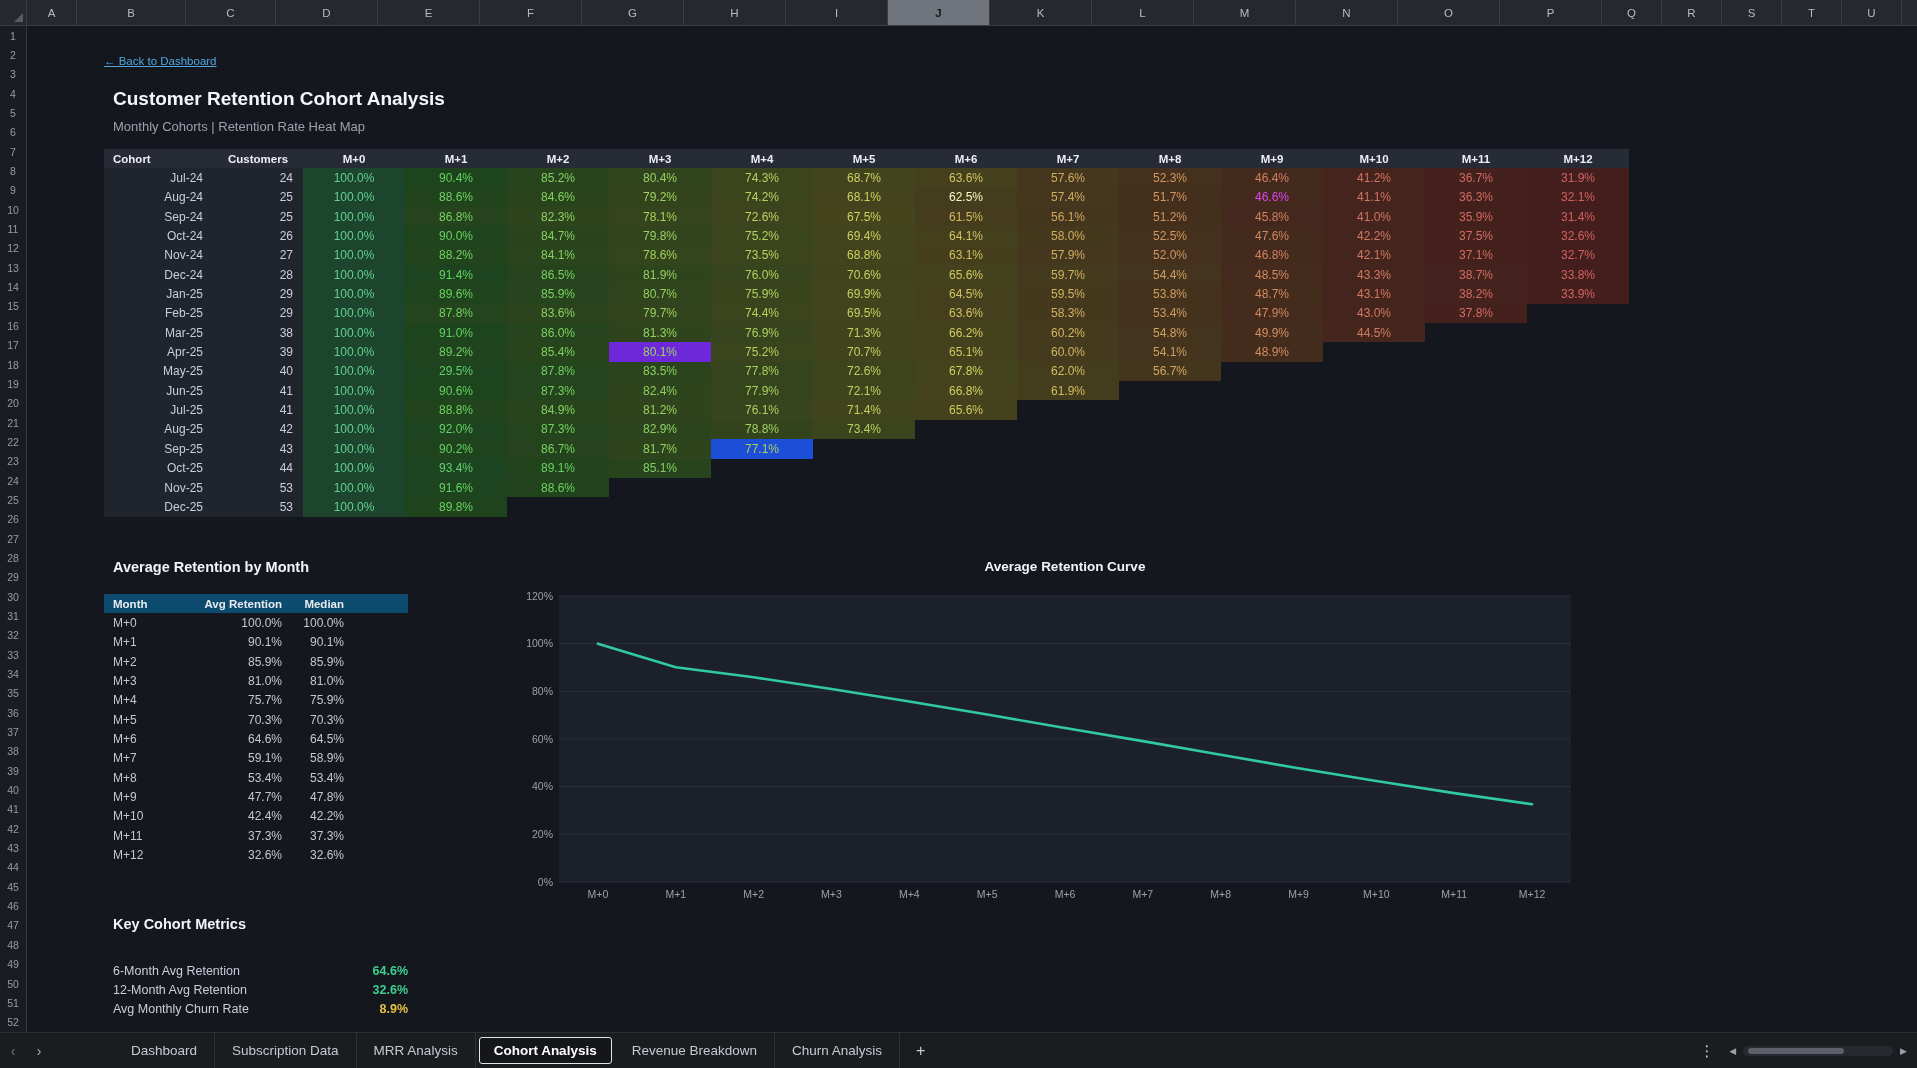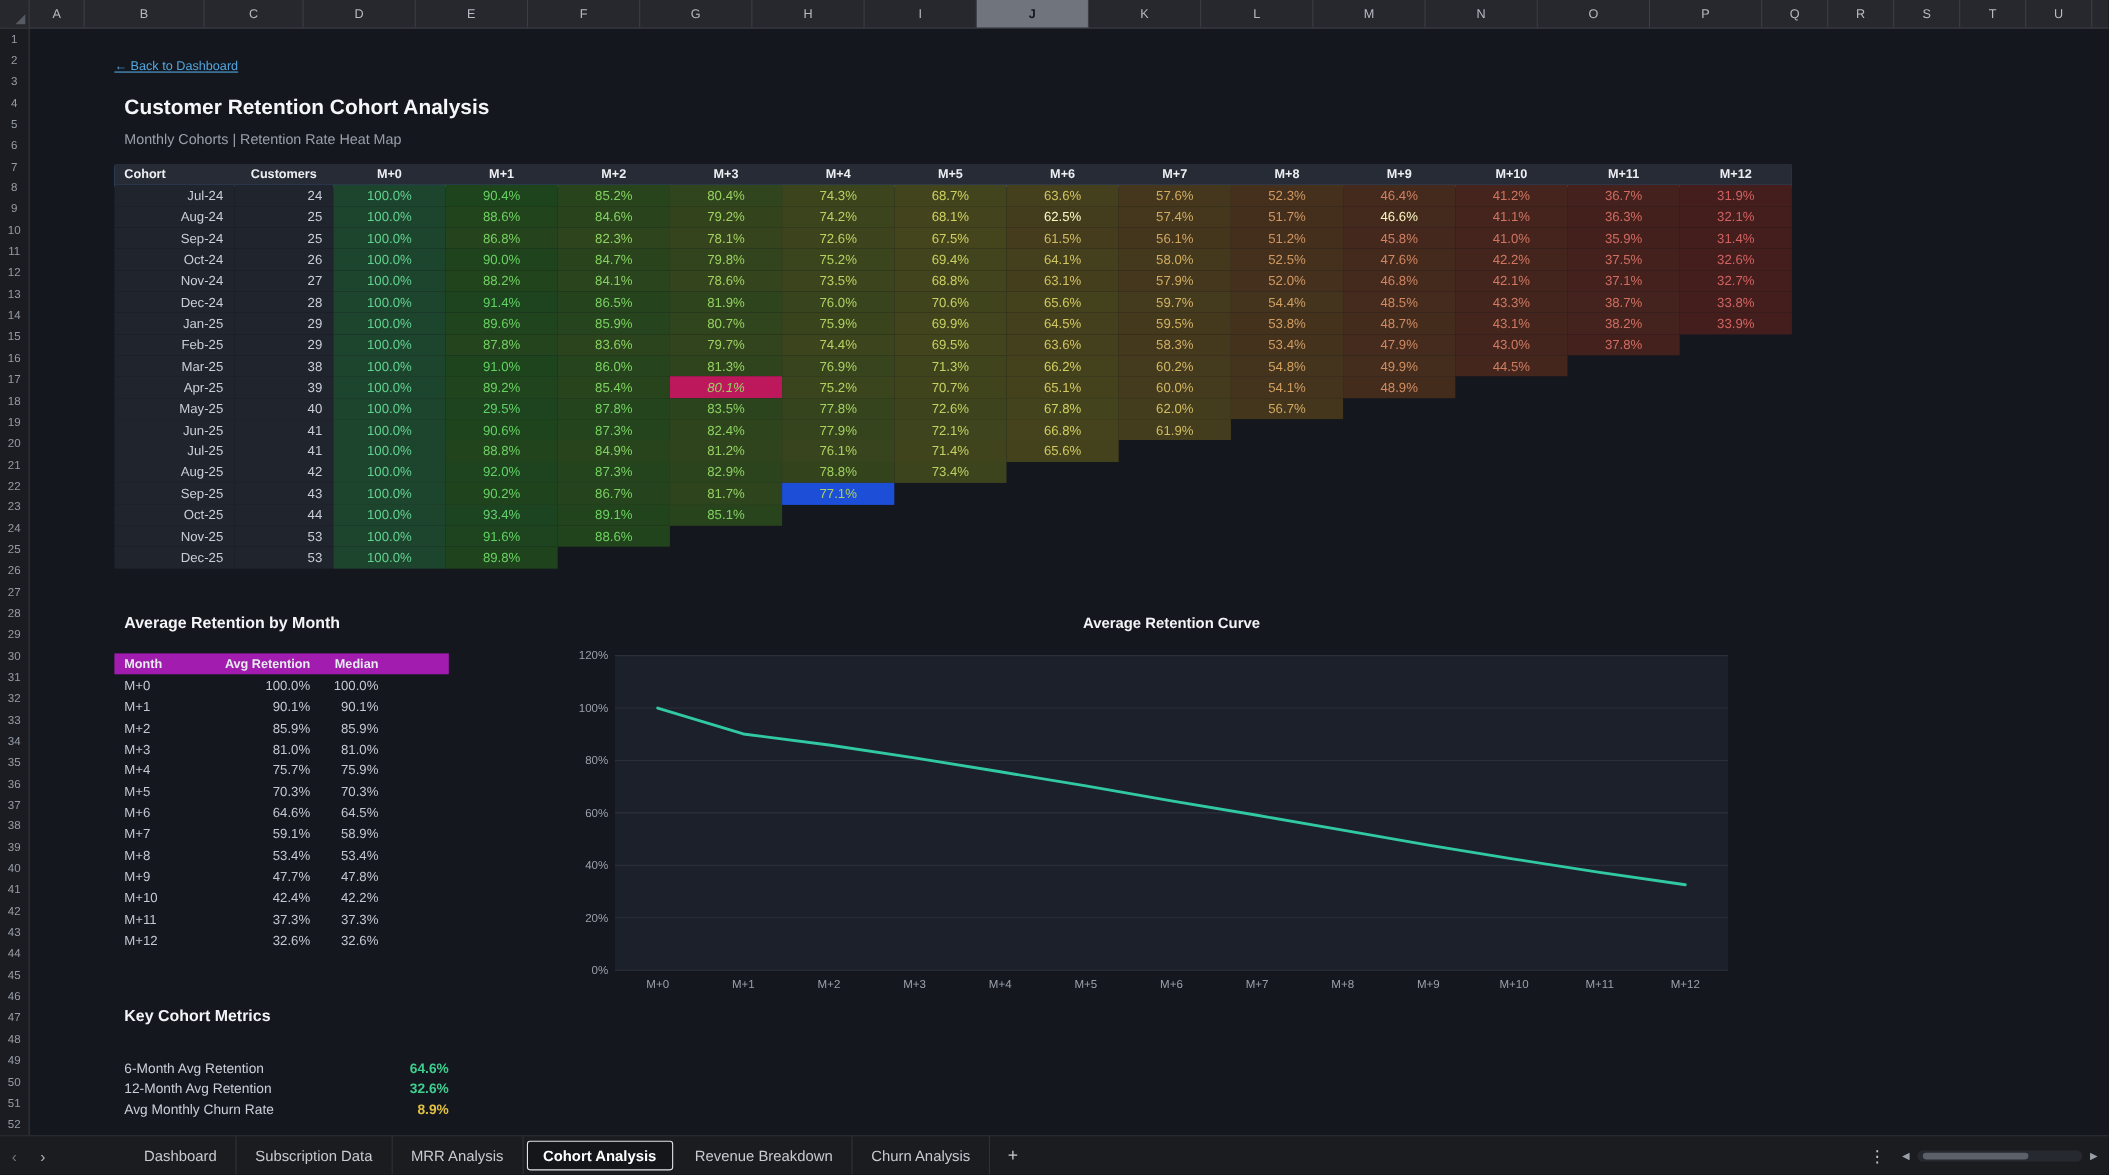--- a/index.html
+++ b/index.html
@@ -37,21 +37,21 @@
     font-size:12px;flex:0 0 auto;}
   .ct-head .ct-cell{font-weight:bold;font-size:11.5px;color:#eceef2;}
   .ct-cell.left{justify-content:flex-start;padding-left:9px;}
   .ct-cell.right{justify-content:flex-end;padding-right:10px;}
   .ct-cell.lbl{background:#20242d;color:#c9ced8;}
 
   
   .avg-title{position:absolute;left:86px;top:533px;font-size:14.5px;font-weight:bold;color:#f2f4f7;}
   .avg-table{position:absolute;left:77px;top:568px;}
   .at-row{display:flex;height:19.35px;}
-  .at-row.at-head{background:#a21caf;justify-content:flex-end;}
+  .at-row.at-head{background:#0c4a6e;justify-content:flex-end;}
   .at-cell{height:100%;display:flex;align-items:center;font-size:12px;color:#c3c8d2;flex:0 0 auto;}
   .at-head .at-cell{font-weight:bold;font-size:11.5px;color:#e8ebf0;}
   .at-cell.c0{width:90px;padding-left:9px;}
   .at-cell.c1{width:88px;justify-content:flex-end;}
   .at-cell.c2{width:62px;justify-content:flex-end;}
   .at-cell.c3{width:64px;}
 
   
   .metrics-title{position:absolute;left:86px;top:890px;font-size:14.5px;font-weight:bold;color:#f2f4f7;}
   .metrics{position:absolute;left:86px;top:935px;width:295px;}
@@ -215,21 +215,21 @@
         <div class="ct-cell lbl right" style="width: 90px;">25</div>
         <div class="ct-cell heat" style="width: 102px; background: rgb(29, 68, 45); color: rgb(97, 209, 144);">100.0%</div>
         <div class="ct-cell heat" style="width: 102px; background: rgb(34, 68, 29); color: rgb(110, 209, 97);">88.6%</div>
         <div class="ct-cell heat" style="width: 102px; background: rgb(41, 68, 29); color: rgb(131, 209, 97);">84.6%</div>
         <div class="ct-cell heat" style="width: 102px; background: rgb(51, 68, 29); color: rgb(159, 209, 97);">79.2%</div>
         <div class="ct-cell heat" style="width: 102px; background: rgb(59, 68, 29); color: rgb(184, 209, 97);">74.2%</div>
         <div class="ct-cell heat" style="width: 102px; background: rgb(67, 68, 29); color: rgb(207, 209, 97);">68.1%</div>
         <div class="ct-cell heat" style="width: 102px; background: rgb(68, 61, 29); color: #fef9c3;">62.5%</div>
         <div class="ct-cell heat" style="width: 102px; background: rgb(68, 55, 29); color: rgb(209, 171, 97);">57.4%</div>
         <div class="ct-cell heat" style="width: 102px; background: rgb(68, 47, 29); color: rgb(209, 150, 97);">51.7%</div>
-        <div class="ct-cell heat" style="width: 102px; background: rgb(68, 41, 29); color: #fef9c3;">46.6%</div>
+        <div class="ct-cell heat" style="width: 102px; background: rgb(68, 41, 29); color: #d946ef;">46.6%</div>
         <div class="ct-cell heat" style="width: 102px; background: rgb(68, 36, 29); color: rgb(209, 116, 97);">41.1%</div>
         <div class="ct-cell heat" style="width: 102px; background: rgb(68, 32, 29); color: rgb(209, 106, 97);">36.3%</div>
         <div class="ct-cell heat" style="width: 102px; background: rgb(68, 29, 29); color: rgb(209, 97, 97);">32.1%</div>
       </div>
       <div class="ct-row">
         <div class="ct-cell lbl right" style="width: 109px;">Sep-24</div>
         <div class="ct-cell lbl right" style="width: 90px;">25</div>
         <div class="ct-cell heat" style="width: 102px; background: rgb(29, 68, 45); color: rgb(97, 209, 144);">100.0%</div>
         <div class="ct-cell heat" style="width: 102px; background: rgb(37, 68, 29); color: rgb(119, 209, 97);">86.8%</div>
         <div class="ct-cell heat" style="width: 102px; background: rgb(45, 68, 29); color: rgb(143, 209, 97);">82.3%</div>
@@ -345,21 +345,21 @@
         <div class="ct-cell heat" style="width: 102px; background: rgb(68, 38, 29); color: rgb(209, 124, 97);">44.5%</div>
         <div class="ct-cell heat" style="width: 102px;"></div>
         <div class="ct-cell heat" style="width: 102px;"></div>
       </div>
       <div class="ct-row">
         <div class="ct-cell lbl right" style="width: 109px;">Apr-25</div>
         <div class="ct-cell lbl right" style="width: 90px;">39</div>
         <div class="ct-cell heat" style="width: 102px; background: rgb(29, 68, 45); color: rgb(97, 209, 144);">100.0%</div>
         <div class="ct-cell heat" style="width: 102px; background: rgb(32, 68, 29); color: rgb(107, 209, 97);">89.2%</div>
         <div class="ct-cell heat" style="width: 102px; background: rgb(39, 68, 29); color: rgb(127, 209, 97);">85.4%</div>
-        <div class="ct-cell heat" style="width: 102px; background: #be185d; color: rgb(154, 209, 97); font-style: italic;">80.1%</div>
+        <div class="ct-cell heat" style="width: 102px; background: #6d28d9; color: rgb(154, 209, 97);">80.1%</div>
         <div class="ct-cell heat" style="width: 102px; background: rgb(58, 68, 29); color: rgb(180, 209, 97);">75.2%</div>
         <div class="ct-cell heat" style="width: 102px; background: rgb(64, 68, 29); color: rgb(197, 209, 97);">70.7%</div>
         <div class="ct-cell heat" style="width: 102px; background: rgb(68, 65, 29); color: rgb(209, 200, 97);">65.1%</div>
         <div class="ct-cell heat" style="width: 102px; background: rgb(68, 58, 29); color: rgb(209, 181, 97);">60.0%</div>
         <div class="ct-cell heat" style="width: 102px; background: rgb(68, 51, 29); color: rgb(209, 159, 97);">54.1%</div>
         <div class="ct-cell heat" style="width: 102px; background: rgb(68, 44, 29); color: rgb(209, 140, 97);">48.9%</div>
         <div class="ct-cell heat" style="width: 102px;"></div>
         <div class="ct-cell heat" style="width: 102px;"></div>
         <div class="ct-cell heat" style="width: 102px;"></div>
       </div>

